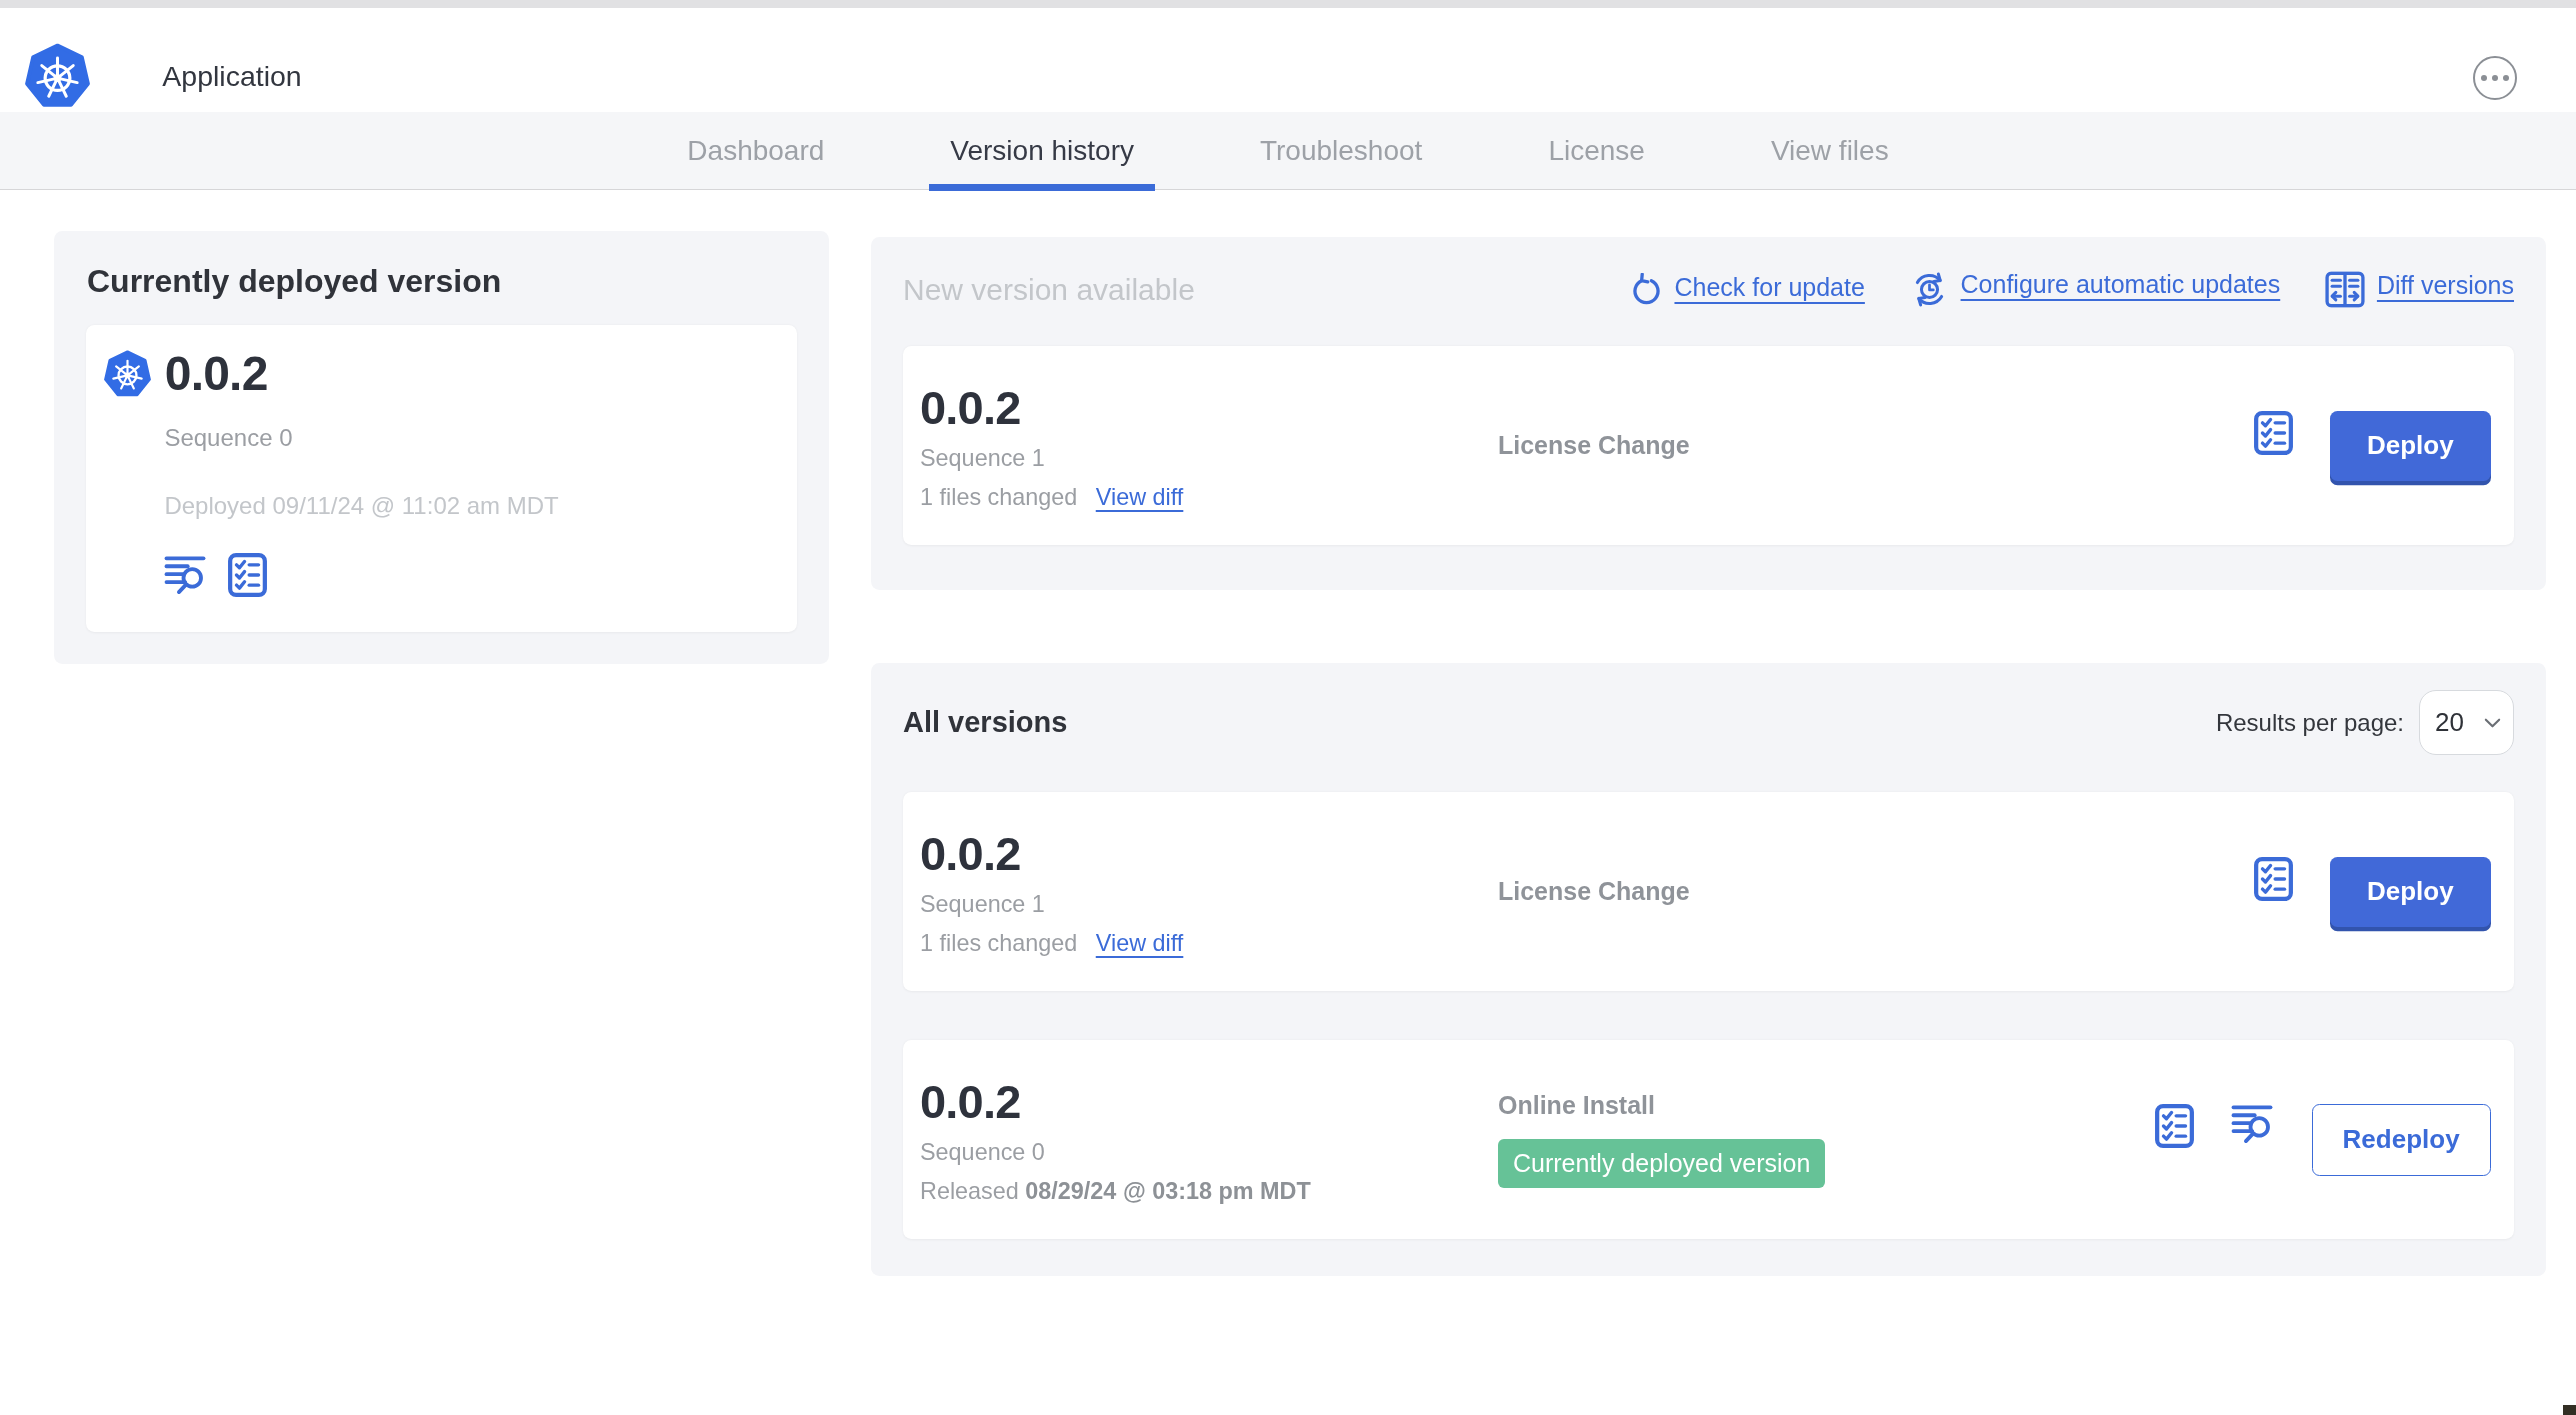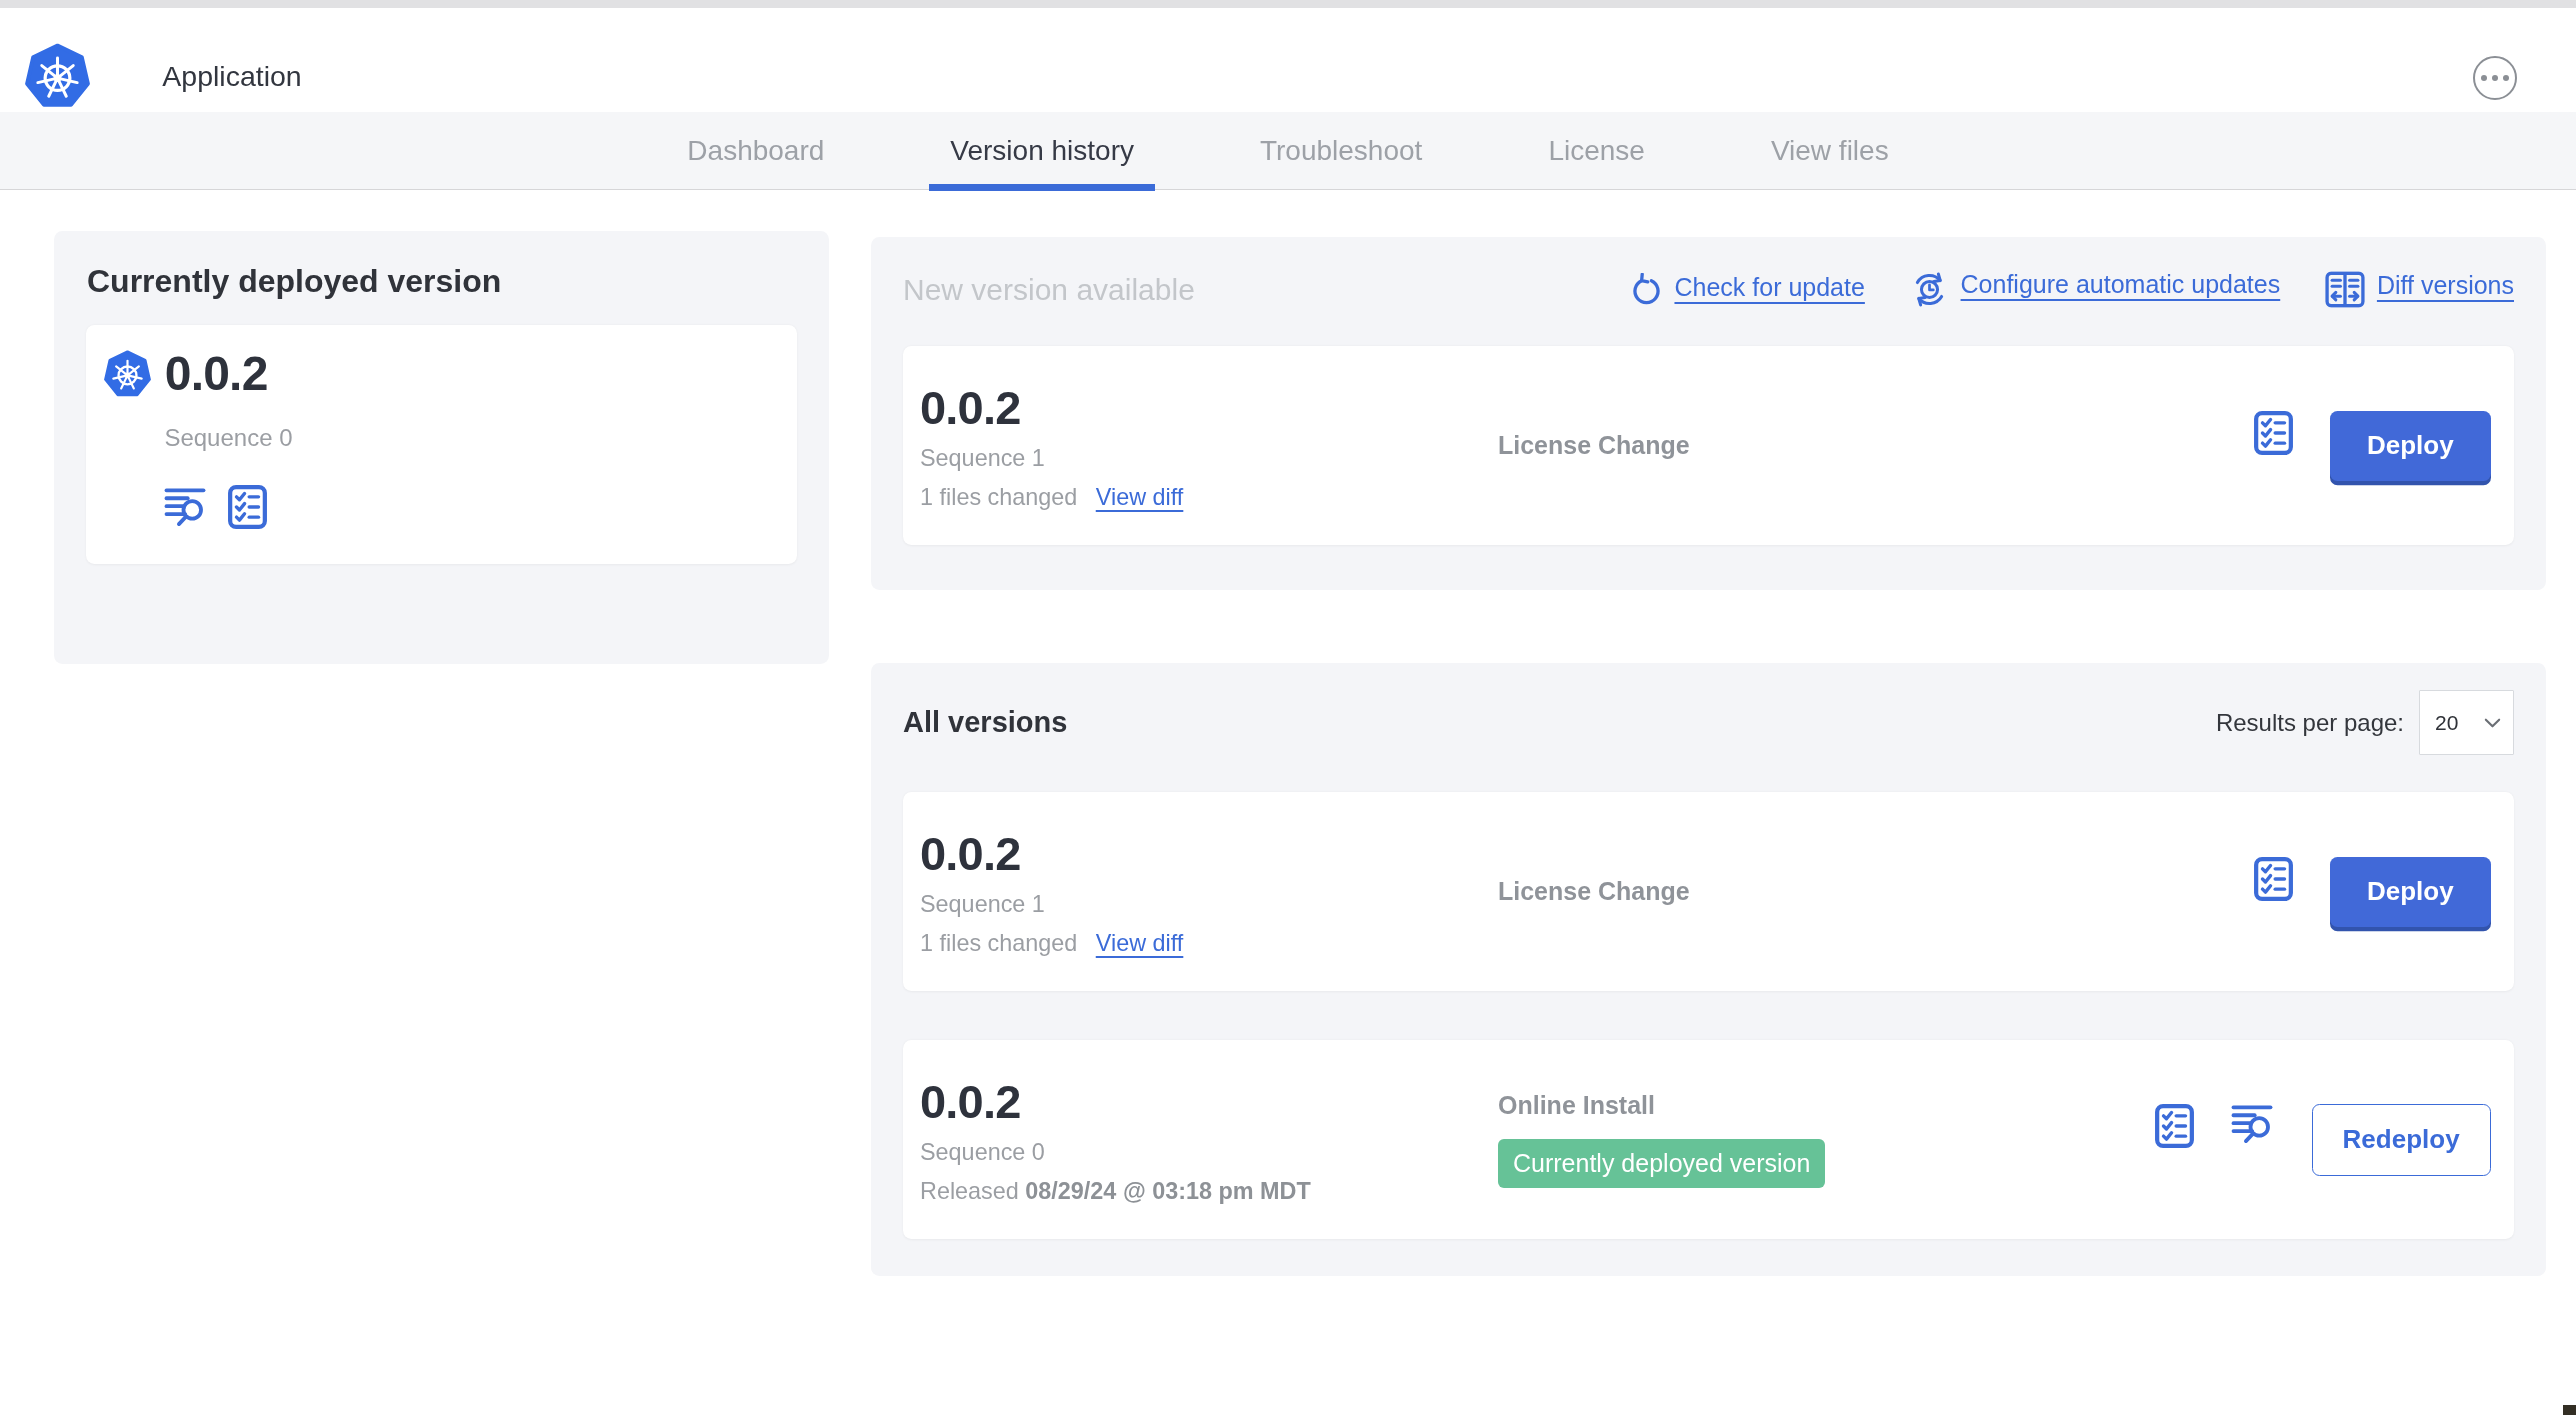--- a/index.html
+++ b/index.html
@@ -62,21 +62,21 @@
   .vc-actions { display:flex; align-items:flex-start; gap:37px;margin-left:34px; }
   .icon-btn { color:#3b6bd8; display:flex; cursor:pointer; background:none; border:none; }
   .btn-primary { background:#4169d8; color:#fff; font-size:26px; font-weight:700; border:none; border-radius:7.5px; height:70px; padding:0 37px; box-shadow:0 4.2px 0 #3254ad; cursor:pointer; font-family:inherit; }
   .btn-outline { background:#fff; color:#3b6bd8; font-size:26px; font-weight:700; border:1.7px solid #3b6bd8; border-radius:7.5px; height:72px; padding:0 30px; cursor:pointer; font-family:inherit; }
 
   
   .all-versions-panel { left:871px; top:471px; width:1675px; height:613px; padding:27px 32px; }
   .av-header { display:flex; justify-content:space-between; align-items:center; }
   .av-title { font-size:29px; font-weight:700; color:#30333a; }
   .rpp { display:flex; align-items:center; gap:15px; font-size:24px; color:#33363c; }
-  .select { width:95px; height:65px; background:#fff; border:1.7px solid #d7dade; border-radius:1px; display:flex; align-items:center; justify-content:space-between; padding:0 11.7px 0 15px; font-size:21px; color:#2f3238; cursor:pointer; }
+  .select { width:95px; height:65px; background:#fff; border:1.7px solid #d7dade; border-radius:17px; display:flex; align-items:center; justify-content:space-between; padding:0 11.7px 0 15px; font-size:26px; color:#2f3238; cursor:pointer; }
   .select .caret { color:#6b6f75; display:flex; }
   .row-1 { margin-top:37px; }
   .row-2 { margin-top:49px; }
   .released { font-size:23.4px; color:#9b9ea3; margin-top:11.7px; }
   .released b { color:#8d9196; font-weight:700; }
 
   
   .app-footer { position:absolute; bottom:0; left:0; right:0; height:75px; background:#f4f5f8; display:flex; align-items:center; justify-content:center; font-size:26px; color:#9da1a7; }
 
   .corner-artifact { position:absolute; right:0; bottom:0; width:13.4px; height:10px; background:#332f24; }
@@ -190,20 +190,21 @@
     <section class="panel left-panel">
       <h2 class="cd-title">Currently deployed version</h2>
       <div class="deployed-card">
         <div class="ver-row">
           <svg class="k8s-sm" viewBox="0 0 56 58" width="47" height="49">
               <use href="#icon-k8s"></use>
             </svg>
           <span class="ver-num">0.0.2</span>
         </div>
         <div class="cd-indent cd-seq">Sequence 0</div>
+        <div class="cd-indent cd-ts">Deployed 09/11/24 @ 11:02 am MDT</div>
         <div class="cd-indent cd-icons">
           <svg width="44" height="40" viewBox="0 0 52 48" class="icon-btn">
               <use href="#icon-logs"></use>
             </svg>
           <svg width="39" height="44" viewBox="0 0 46 52" class="icon-btn">
               <use href="#icon-checklist"></use>
             </svg>
         </div>
       </div>
     </section>

